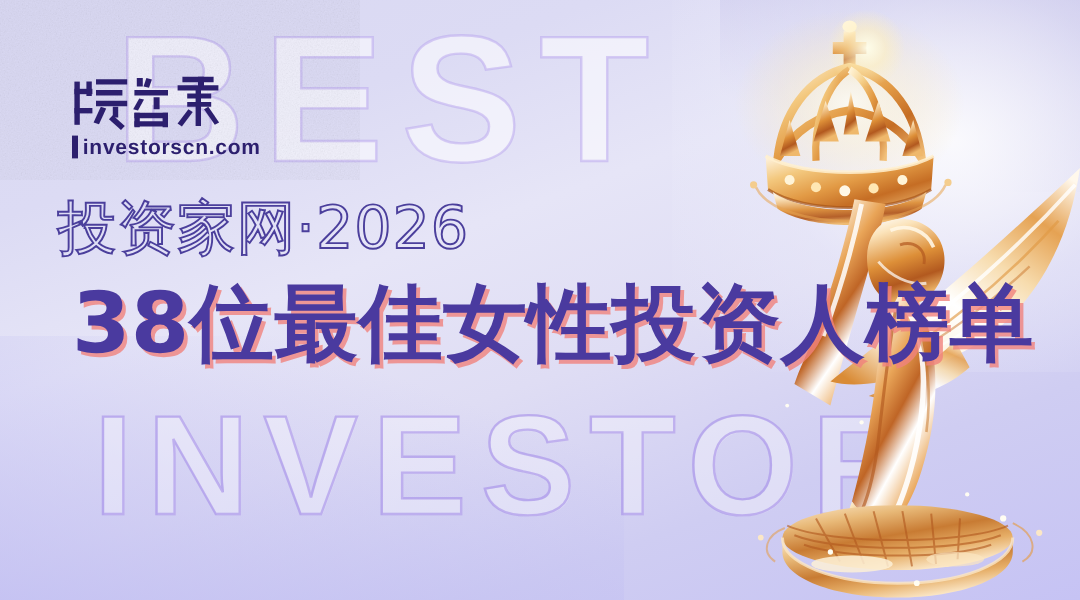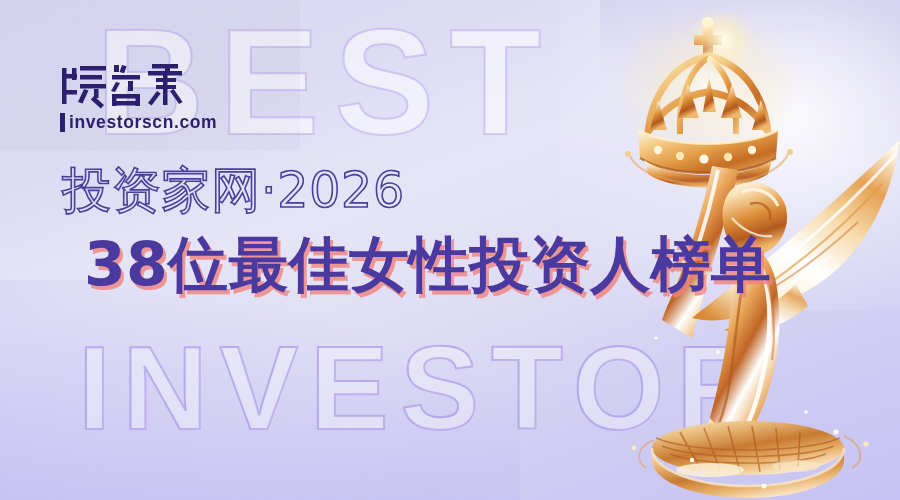--- a/index.html
+++ b/index.html
@@ -107,44 +107,43 @@
     font-size: 17.5px;
     font-weight: 700;
     letter-spacing: 0.035em;
     color: #2c1f6e;
     line-height: 19px;
   }
 
   
   .subtitle {
     position: absolute;
-    left: 62px; top: 166px;
+    left: 48px; top: 166px;
     font-size: 49px;
     line-height: 1;
     font-weight: 400;
     letter-spacing: 0.015em;
     color: transparent;
     -webkit-text-stroke: 1.6px #4b3f9c;
     font-family: "DejaVu Sans", "Liberation Sans", sans-serif;
     z-index: 5;
     white-space: nowrap;
   }
   .headline {
     position: absolute;
     left: 60px; top: 234px;
-    font-size: 60px;
+    font-size: 70px;
     line-height: 1;
     font-weight: 700;
     letter-spacing: 0.005em;
     color: #4a3a9f;
     text-shadow: 3px 4px 0 rgba(240,130,125,0.80);
     font-family: "DejaVu Sans", "Liberation Sans", sans-serif;
     z-index: 5;
     white-space: nowrap;
-    margin-left: 24px;
   }
 
   
   .trophy {
     position: absolute;
     left: 600px; top: 8px;
     width: 320px;
     height: 492px;
     z-index: 4;
     pointer-events: none;

